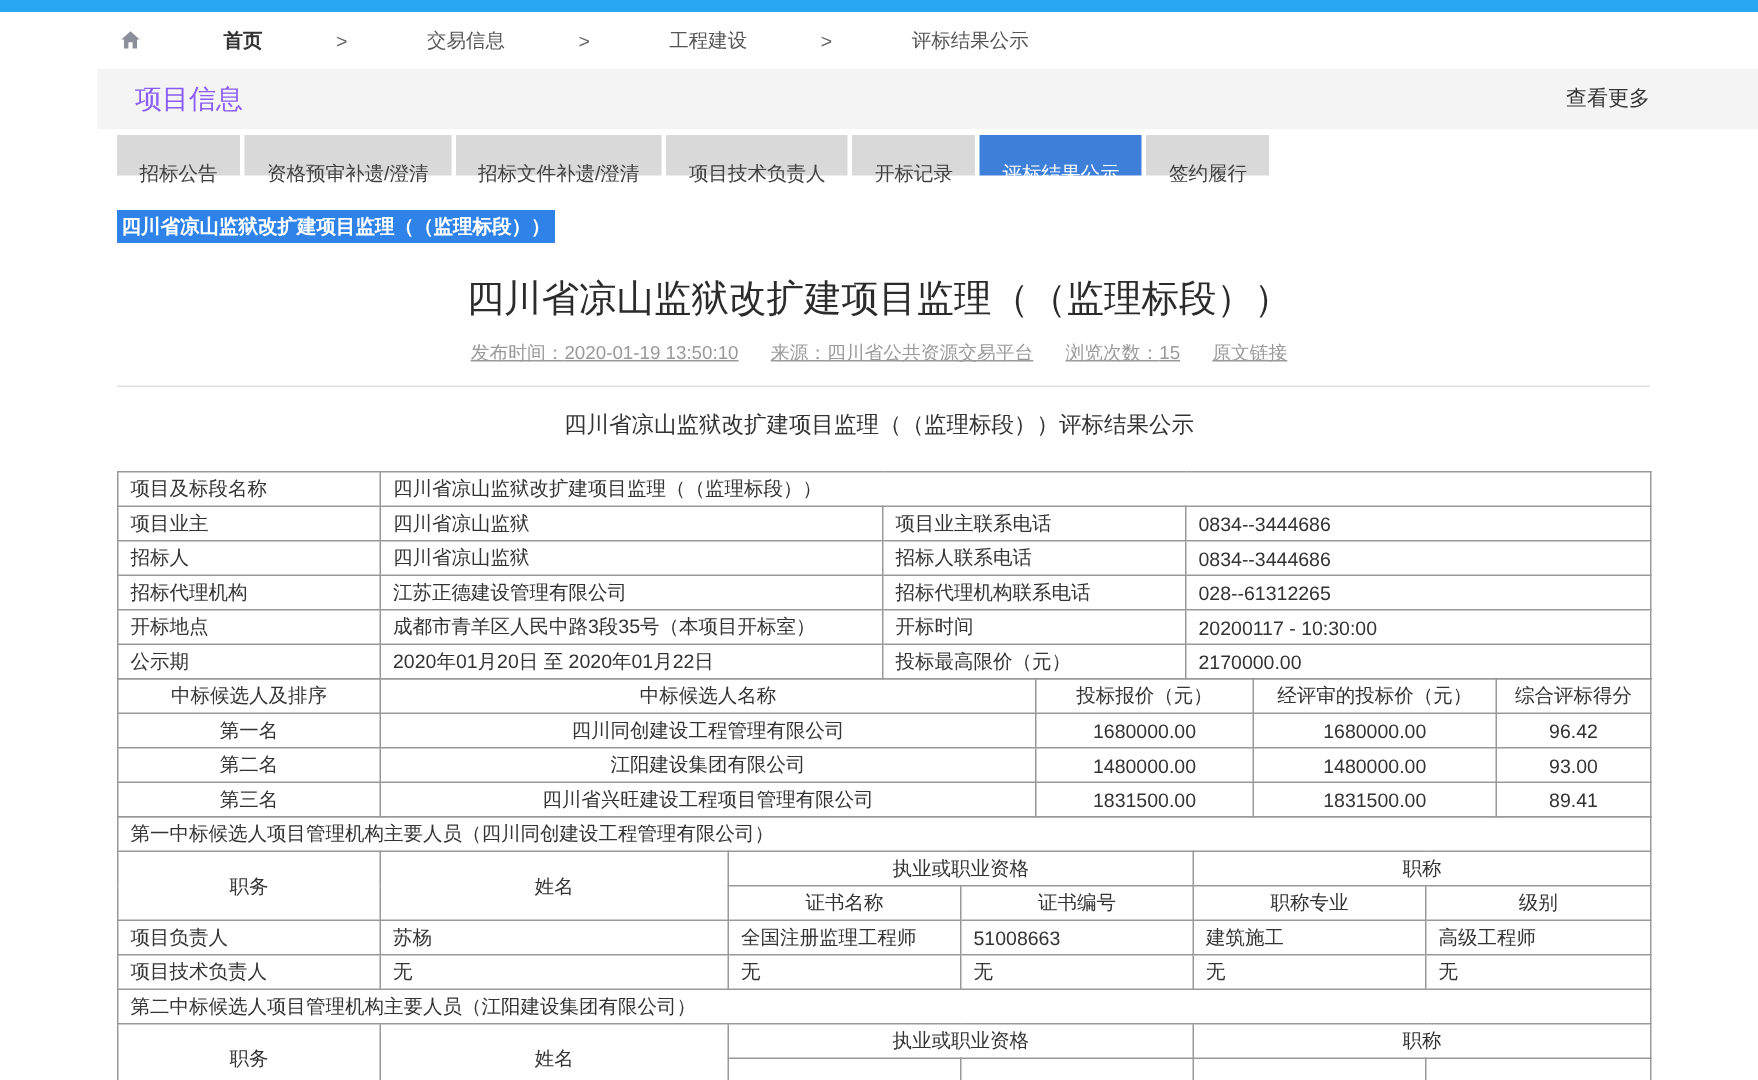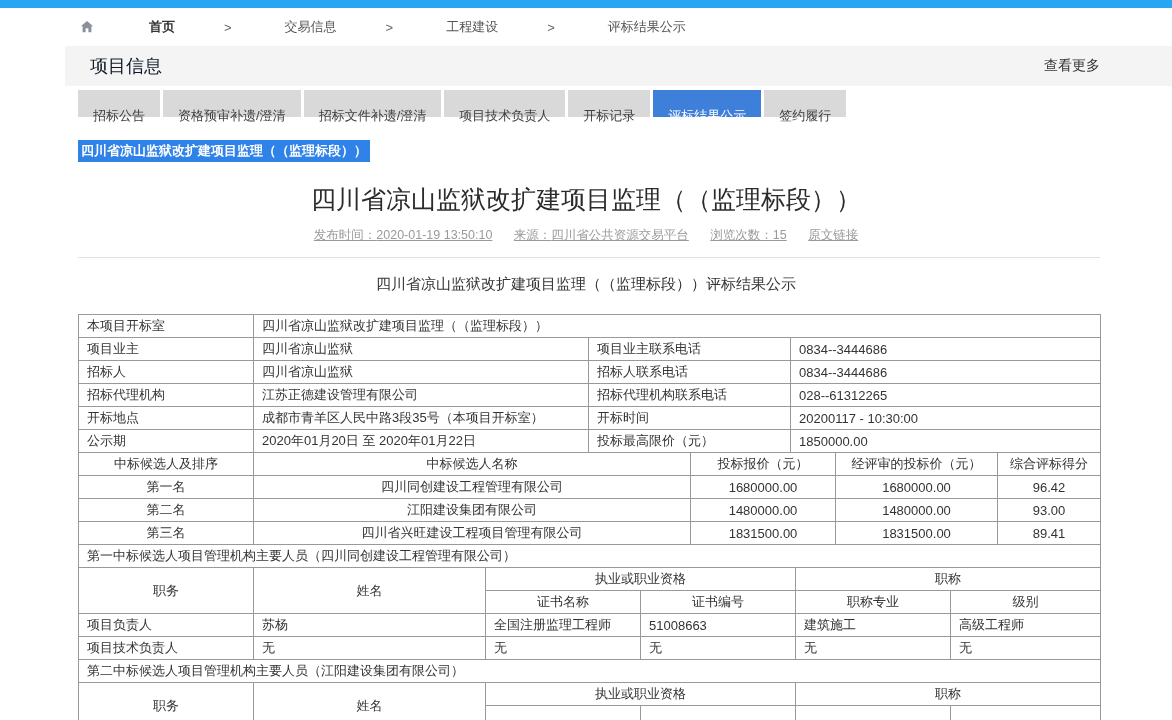--- a/index.html
+++ b/index.html
@@ -10,21 +10,21 @@
 
   .breadcrumb { height:38px; display:flex; align-items:center; padding-left:80px;
     font-size:13px; color:#555; background:#fff;gap:48px; }
   .breadcrumb .home-ic { display:inline-flex; margin-right:7px; }
   .breadcrumb .home-label { font-weight:bold; color:#333; }
   .breadcrumb .sep { margin:0 5px 0 1px; color:#666; }
   .breadcrumb a { color:#555; text-decoration:none; cursor:pointer; }
 
   .band { margin-left:65px; height:40px; background:#f4f4f4; display:flex;
     align-items:center; justify-content:space-between; padding:0 72px 0 25px; }
-  .band-title { font-size:18px; color:#0f172a;text-align:right; }
+  .band-title { font-size:18px; color:#8b5cf6;text-align:right; }
   .more-link { font-size:14px; color:#333; cursor:pointer; }
 
   .tabs { margin:4px 0 0 78px; display:flex; gap:3px; }
   .tab { background:#d9d9d9; color:#404040; font-size:13px; height:27px;
     line-height:27px; padding:12px 15px; cursor:pointer; white-space:nowrap; }
   .tab.active { background:#3e7fd9; color:#fff; }
 
   .sel-wrap { margin:23px 0 0 78px; }
   .sel-link { display:inline-block; background:#2f82e8; color:#fff; font-size:13px;
     font-weight:bold; padding:2px 3px; cursor:pointer; }
@@ -101,21 +101,21 @@
 
 <table class="tbl">
   <colgroup>
       <col style="width:175px">
       <col style="width:335px">
       <col style="width:202px">
       <col style="width:310px">
     </colgroup>
   <tbody>
       <tr>
-    <td>本项目开标室</td>
+    <td>项目及标段名称</td>
     <td colspan="3">四川省凉山监狱改扩建项目监理（（监理标段））</td>
   </tr>
   <tr>
     <td>项目业主</td>
     <td>四川省凉山监狱</td>
     <td>项目业主联系电话</td>
     <td>0834--3444686</td>
   </tr>
   <tr>
     <td>招标人</td>
@@ -132,21 +132,21 @@
   <tr>
     <td>开标地点</td>
     <td>成都市青羊区人民中路3段35号（本项目开标室）</td>
     <td>开标时间</td>
     <td>20200117 - 10:30:00</td>
   </tr>
   <tr>
     <td>公示期</td>
     <td>2020年01月20日 至 2020年01月22日</td>
     <td>投标最高限价（元）</td>
-    <td>1850000.00</td>
+    <td>2170000.00</td>
   </tr>
 </tbody>
   </table>
 
 <table class="tbl">
   <colgroup>
       <col style="width:175px">
       <col style="width:437px">
       <col style="width:145px">
       <col style="width:162px">

